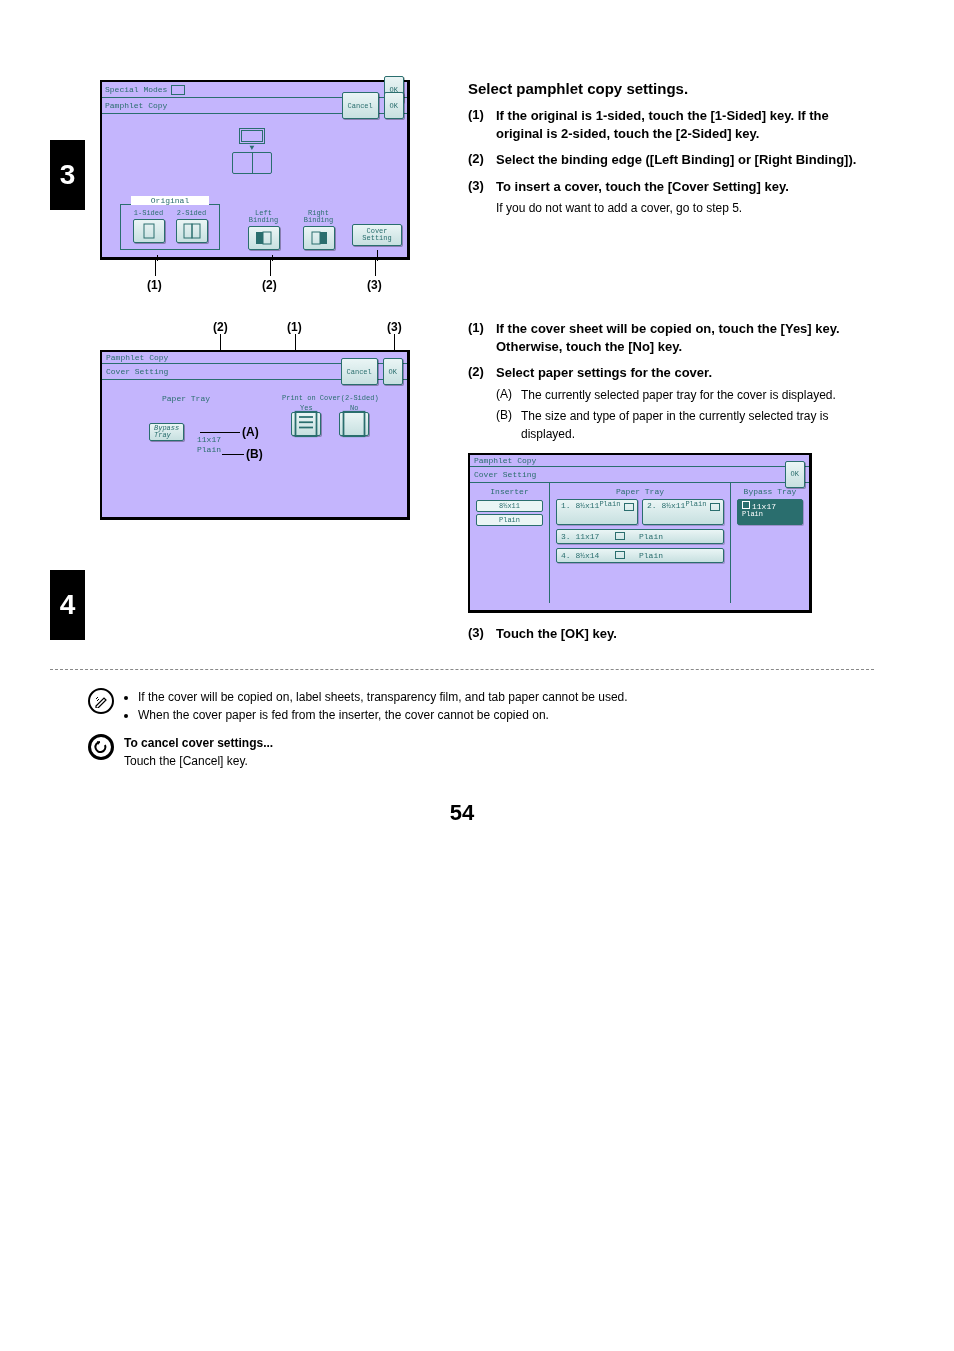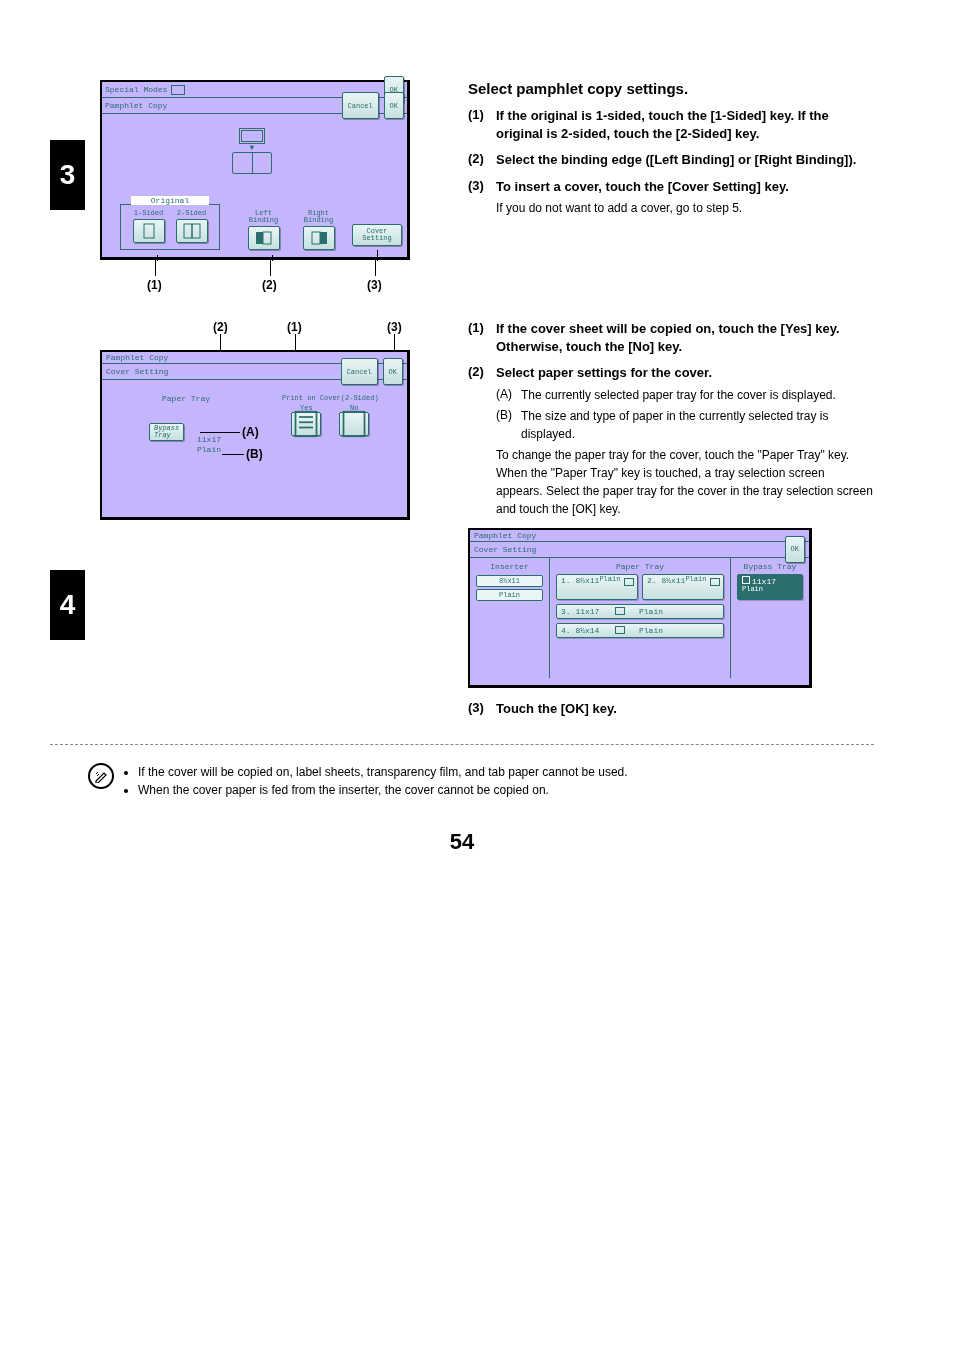--- a/index.html
+++ b/index.html
@@ -304,22 +304,20 @@
           <span class="txt">
             <span>Select paper settings for the cover.</span>
             <span class="ab">
                 <span class="al">(A)</span>
                 <span class="at">The currently selected paper tray for the cover is displayed.</span>
               </span>
             <span class="ab">
                 <span class="al">(B)</span>
                 <span class="at">The size and type of paper in the currently selected tray is displayed.</span>
               </span>
-            <span class="sub" style="white-space:pre-line;">To change the paper tray for the cover, touch the "Paper Tray" key.
-When the "Paper Tray" key is touched, a tray selection screen appears. Select the paper tray for the cover in the tray selection screen and touch the [OK] key.</span>
           </span>
         </li>
       </ol>
 
       <div class="panel p4b" style="margin-top:10px;">
         <div class="hdrbar">
             <span>Pamphlet Copy</span>
           </div>
         <div class="subbar">
           <span>Cover Setting</span>
@@ -388,15 +386,29 @@
     </div>
       </div>
     <div class="body">
       <ul>
         <li>If the cover will be copied on, label sheets, transparency film, and tab paper cannot be used.</li>
         <li>When the cover paper is fed from the inserter, the cover cannot be copied on.</li>
       </ul>
     </div>
   </div>
 
+  <div class="note">
+    <div class="icon">
+        <div class="iconcircle" style="border-width:3px;">
+      <svg width="14" height="14" viewBox="0 0 14 14">
+            <path d="M11 5 A5 5 0 1 1 6 2" fill="none" stroke="#000" stroke-width="2"></path>
+            <path d="M3 1 L6 2 L4 5 Z" fill="#000"></path>
+          </svg>
+    </div>
+      </div>
+    <div class="body">
+      <div style="font-weight:bold;">To cancel cover settings...</div>
+      <div>Touch the [Cancel] key.</div>
+    </div>
+  </div>
 
   <div class="pageno">54</div>
 </div>
 
 </body></html>

